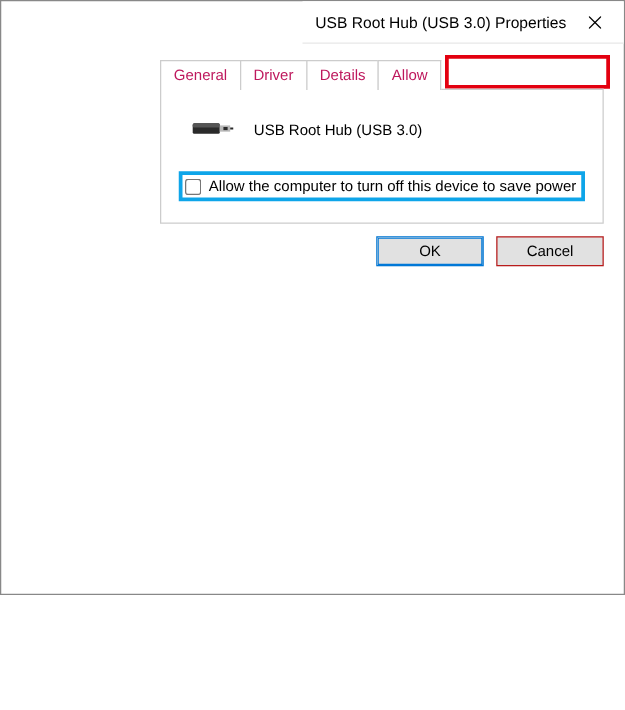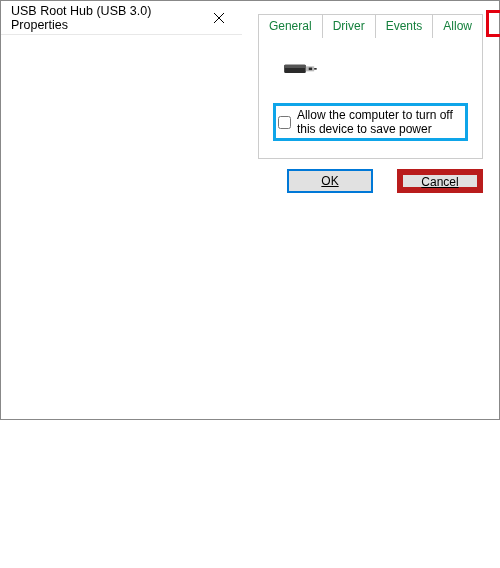--- a/index.html
+++ b/index.html
@@ -8,24 +8,25 @@
     padding: 0;
     font-family: "Segoe UI", Tahoma, sans-serif;
     font-size: 12px;
     background: #fff;
     width: 500px;
     height: 568px;
     overflow: hidden;
   }
   .window {
     width: 500px;
-    height: 420px;
-    display: flex;
-    flex-direction: row;
+    height: 476px;
+    display: flex;
+    flex-direction: column;
     border: 1px solid #888;
+    align-items: flex-end;
   }
   .titlebar {
     background: #fff;
     height: 34px;
     display: flex;
     align-items: center;
     padding-left: 10px;
     border-bottom: 1px solid #e8e8e8;
   }
   .titlebar-title {
@@ -58,21 +59,21 @@
   }
   .tab {
     border: 1px solid #ccc;
     border-bottom: none;
     background: #fff;
     padding: 4px 10px 5px 10px;
     font-size: 12px;
     margin-right: 0;
     position: relative;
     top: 1px;
-    color: #15803d;
+    color: #be185d;
     cursor: default;
   }
   .tab + .tab { margin-left: -1px; }
   .tab.active {
     background: #fff;
     border-bottom: 1px solid #fff;
     z-index: 3;
   }
   .tab-highlight {
     border: 3px solid #e3000f;
@@ -115,28 +116,27 @@
   .option-row.disabled input { opacity: 0.6; }
   .opt-highlight {
     border: 3px solid #0ea5e9;
     padding: 2px 4px 2px 2px;
     display: inline-flex;
     align-items: center;
   }
   .button-row {
     display: flex;
     justify-content: flex-end;
-    gap: 24px;
+    gap: 10px;
     padding-top: 10px;
-    text-decoration: underline;
   }
   .btn {
     min-width: 86px;
     height: 24px;
-    border: 6px solid #b91c1c;
+    border: 1px solid #b91c1c;
     background: #e1e1e1;
     font-family: inherit;
     font-size: 12px;
     cursor: default;
     padding: 0 10px;
   }
   .btn.default {
     border: 1px solid #0078d7;
     box-shadow: inset 0 0 0 1px #0078d7;
     background: #e1e1e1;
@@ -156,37 +156,38 @@
       </svg>
     </div>
   </div>
 
   <div class="client">
 
     <div class="tabs-wrap">
       <div class="tabstrip">
         <div class="tab">General</div>
         <div class="tab">Driver</div>
-        <div class="tab">Events</div>
+        <div class="tab">Details</div>
         <div class="tab">Allow</div>
       </div>
       <div class="tab-highlight" id="pm-highlight" style="left: 228.078px; top: -3px; width: 131.391px; height: 27px;"></div>
 
       <div class="tabpanel">
 
         <div class="device-row">
           <div class="device-icon">
             <svg viewBox="0 0 40 24" width="34" height="20">
               <rect x="1" y="8" width="26" height="10" rx="1.5" fill="#2a2a2a"></rect>
               <rect x="1" y="8" width="26" height="4" rx="1.5" fill="#555"></rect>
               <rect x="27" y="10" width="10" height="6" fill="#b9b9b9"></rect>
               <rect x="30.5" y="11.5" width="4" height="3" fill="#2a2a2a"></rect>
               <line x1="37" y1="13" x2="40" y2="13" stroke="#2a2a2a" stroke-width="2"></line>
             </svg>
           </div>
+          <span class="device-name">USB Root Hub (USB 3.0)</span>
         </div>
 
         <div class="option-row">
           <span class="opt-highlight">
             <input type="checkbox" style="">
             <span>Allow the computer to turn off this device to save power</span>
           </span>
         </div>
 
 

